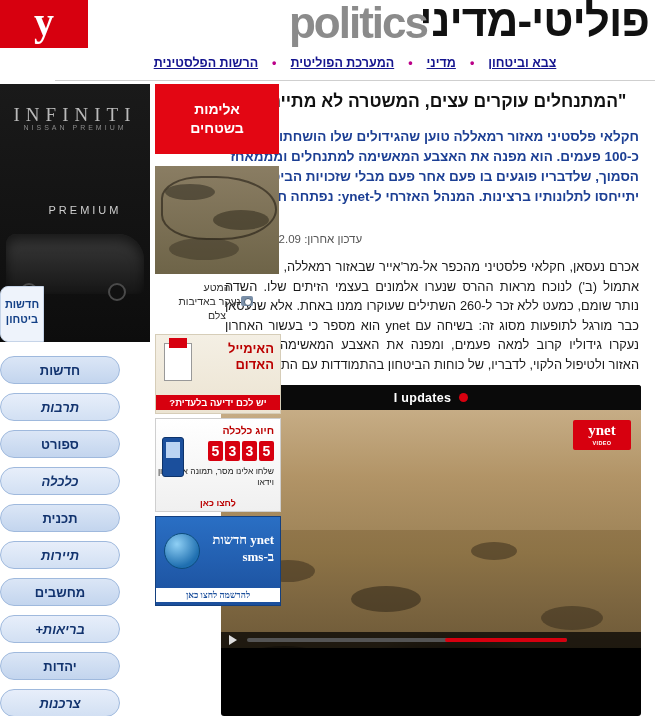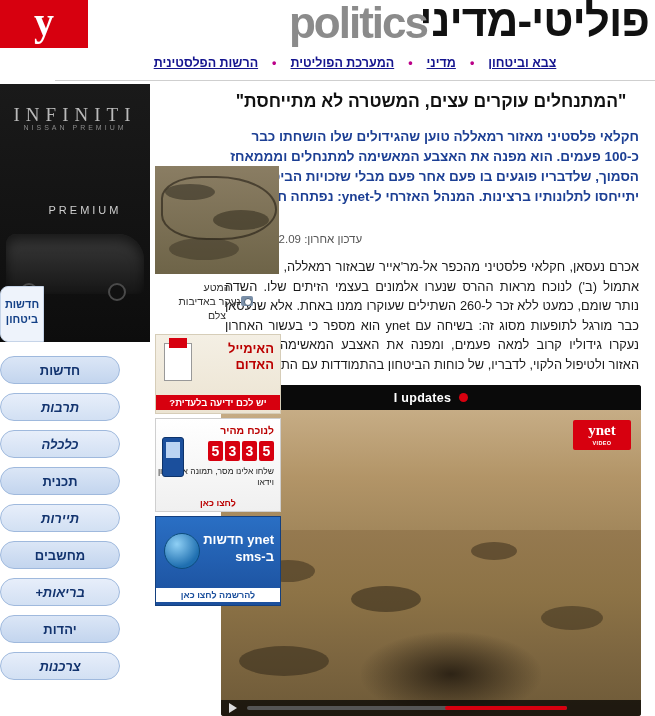--- a/index.html
+++ b/index.html
@@ -90,21 +90,21 @@
     position:relative;width:420px;height:25px;background:#0a0a0a;
     color:#fff;font-size:12.5px;font-weight:bold;
     display:flex;align-items:center;justify-content:center;gap:8px;
     font-family:"Liberation Sans",sans-serif;letter-spacing:.3px;
   }
   .player-bar .dot{
     display:inline-block;width:9px;height:9px;border-radius:50%;
     background:#d7000f;
   }
   .video{
-    position:relative;width:420px;height:306px;
+    position:relative;width:420px;height:238px;
     background:linear-gradient(#b79a72 0%, #a88c63 18%, #95794f 40%, #8d7346 60%, #7d6640 80%, #6e5a38 100%);
     overflow:hidden;
   }
   .video:before{
     content:"";position:absolute;left:0;top:0;width:420px;height:120px;
     background:linear-gradient(180deg,#c9b089 0%, #b59769 55%, #a58a5e 100%);
     opacity:.85;
   }
   .v-rock{position:absolute;border-radius:50%;background:rgba(60,48,30,.55);}
   .v-rock.r1{left:40px;top:150px;width:54px;height:22px;}
@@ -208,21 +208,21 @@
     border:1px solid #0d336b;
   }
   .ad-5335 .phone:after{
     content:"";position:absolute;left:3px;top:4px;width:14px;height:16px;background:#bcd4f2;
   }
   .ad-5335 .b{
     position:absolute;left:0;right:0;bottom:3px;text-align:center;font-size:9px;color:#b00;font-weight:bold;
   }
   .ad-sms{
     position:absolute;top:432px;left:0;width:124px;height:88px;
-    background:linear-gradient(#2a6fc4,#1b4f9c);border:1px solid #14407f;direction:rtl;color:#fff;
+    background:linear-gradient(#2a6fc4,#1b4f9c);border:1px solid #14407f;direction:rtl;color:#fff;font-family:Liberation Serif, serif;
   }
   .ad-sms .globe{
     position:absolute;left:8px;top:16px;width:34px;height:34px;border-radius:50%;
     background:radial-gradient(circle at 35% 30%, #8fd0f5, #1f6fb0 70%);
     border:1px solid #0d4d7d;
   }
   .ad-sms .t{
     position:absolute;right:6px;top:14px;font-size:13px;font-weight:bold;line-height:17px;text-align:right;
   }
   .ad-sms .b{
@@ -339,20 +339,24 @@
         <span class="play"></span>
         <span class="bar">
             <i></i>
           </span>
       </div>
     </div>
   </div>
 
   <div class="midcol">
 
+    <div class="ad-violence">
+      <div>אלימות</div>
+      <div>בשטחים</div>
+    </div>
 
     <div class="photo-box">
       <div class="wire"></div>
       <div class="pz p1"></div>
       <div class="pz p2"></div>
       <div class="pz p3"></div>
     </div>
 
     <div class="cap">
       <div>המטע</div>
@@ -363,21 +367,21 @@
     <div class="ad-mail">
       <div class="mbox"></div>
       <div class="t">
         <div>האימייל</div>
         <div>האדום</div>
       </div>
       <div class="b">יש לכם ידיעה בלעדית?</div>
     </div>
 
     <div class="ad-5335">
-      <div class="t1">לנוכח מהיר</div>
+      <div class="t1">חיוג כלכלה</div>
       <div class="nums">
         <span>5</span>
         <span>3</span>
         <span>3</span>
         <span>5</span>
       </div>
       <div class="t2">שלחו אלינו מסר, תמונה או סרטון וידאו</div>
       <div class="phone"></div>
       <div class="b">לחצו כאן</div>
     </div>
@@ -404,20 +408,23 @@
     <div>ביטחון</div>
   </div>
 
   <div class="pills">
     <div class="pill">
         <span>חדשות</span>
       </div>
     <div class="pill alt">
         <span>תרבות</span>
       </div>
+    <div class="pill">
+        <span>ספורט</span>
+      </div>
     <div class="pill alt">
         <span>כלכלה</span>
       </div>
     <div class="pill">
         <span>תכנית</span>
       </div>
     <div class="pill alt">
         <span>תיירות</span>
       </div>
     <div class="pill">

